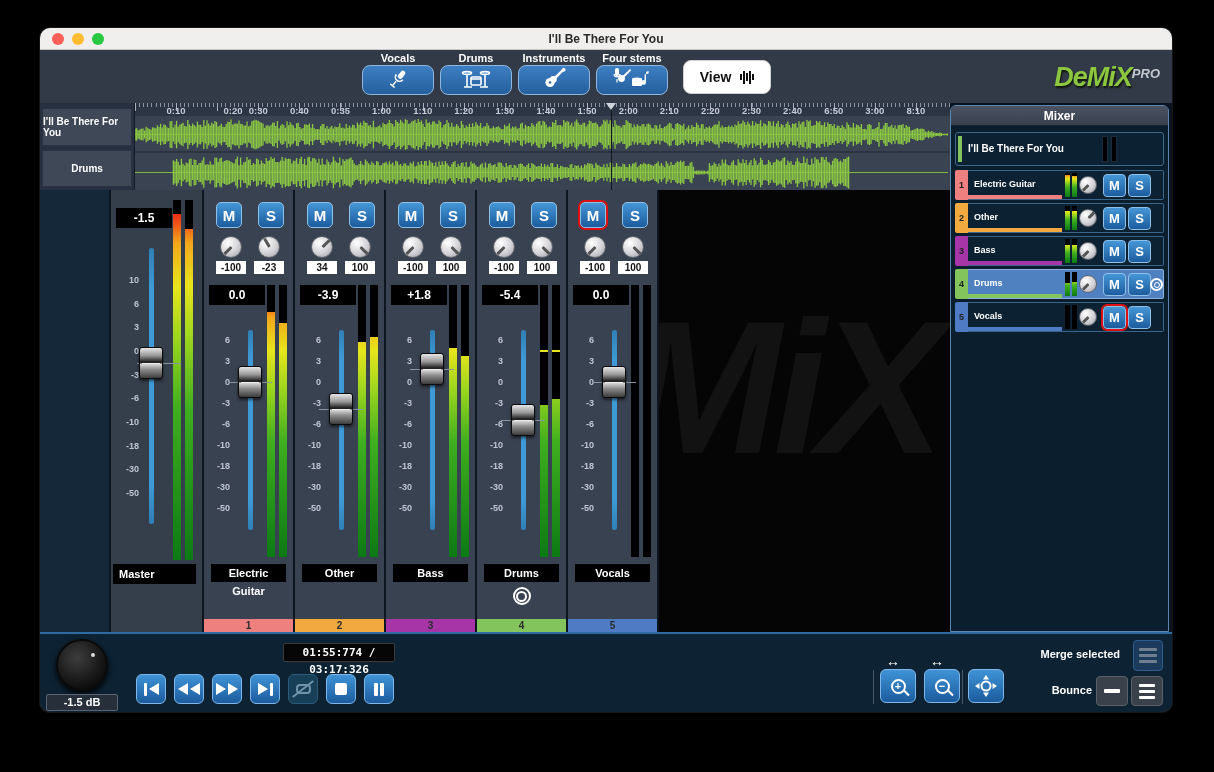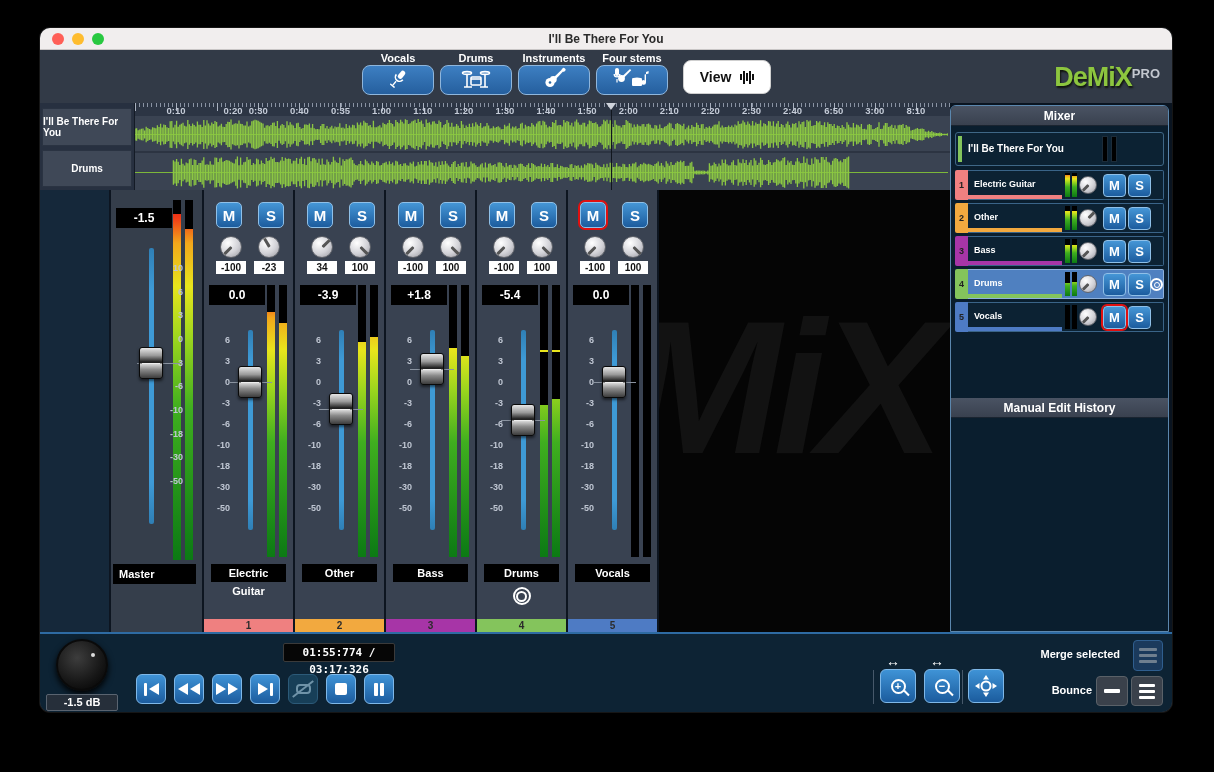--- a/index.html
+++ b/index.html
@@ -14,21 +14,21 @@
   
   .toolbar{height:53px;background:#323a47;position:relative}
   .stems{position:absolute;left:322px;top:2px;display:flex;gap:6px}
   .stem{width:72px;text-align:center}
   .stem-label{font-size:11px;font-weight:bold;color:#fff;height:13px;line-height:13px}
   .stem-btn{width:72px;height:30px;border-radius:8px;border:1px solid #8fb6dc;background:linear-gradient(#3d7fc2,#255f9e);display:flex;align-items:center;justify-content:center;cursor:pointer}
   .viewbtn{position:absolute;left:643px;top:10px;width:88px;height:34px;border-radius:8px;border:1px solid #cfcfcf;background:#fff;display:flex;align-items:center;justify-content:center;gap:9px;cursor:pointer}
   .viewbtn span.vtext{font-size:14px;font-weight:bold;color:#111}
   .vicon{display:flex;align-items:center;gap:1px}
   .vicon i{display:block;width:2px;background:#111}
-  .logo{position:absolute;right:12px;top:12px;font-weight:bold;letter-spacing:-1px}
+  .logo{position:absolute;right:12px;top:12px;font-style:italic;font-weight:bold;letter-spacing:-1px}
   .logo .lg{font-size:27px;color:#8dc63f;text-shadow:1px 2px 2px #10150c}
   .logo .lp{font-size:13px;color:#c3c7cf;vertical-align:8px;letter-spacing:0}
   
   .timeline{height:87px;background:#2f3848;display:flex;position:relative}
   .tlabels{width:95px;background:#273040;border-right:1px solid #141b26;position:relative;flex:none}
   .tlabel{position:absolute;left:2px;right:2px;background:#3f4857;border:1px solid #2a3342;color:#fff;font-size:10px;font-weight:bold;display:flex;align-items:center;justify-content:center}
   .twave{flex:1;position:relative;background:#3a4352;overflow:hidden}
   .ruler{position:absolute;top:0;left:0;right:0;height:13px;background:#2c3544}
   .ruler::before{content:"";position:absolute;top:0;left:0;right:0;height:4px;background:repeating-linear-gradient(to right,#8a93a3 0,#8a93a3 1px,transparent 1px,transparent 4.11px)}
   .ruler::after{content:"";position:absolute;top:0;left:0;right:0;height:8px;background:repeating-linear-gradient(to right,#aab2c0 0,#aab2c0 1px,transparent 1px,transparent 41.1px)}
@@ -256,21 +256,21 @@
           <div class="meterpair" style="top: 10px; bottom: 72px; right: 9px;">
             <div class="meter">
               <div class="grad"></div>
               <div class="mask" style="height: 4%;"></div>
             </div>
             <div class="meter">
               <div class="grad"></div>
               <div class="mask" style="height: 8%;"></div>
             </div>
           </div>
-          <div class="scale" style="left: 0px; width: 30px; top: 78px; height: 213px; margin-left: 44px;">
+          <div class="scale" style="left: 0px; width: 30px; top: 90px; height: 213px;">
             <span class="tick" style="top: 0%;">10</span>
             <span class="tick" style="top: 11.1111%;">6</span>
             <span class="tick" style="top: 22.2222%;">3</span>
             <span class="tick" style="top: 33.3333%;">0</span>
             <span class="tick" style="top: 44.4444%;">-3</span>
             <span class="tick" style="top: 55.5556%;">-6</span>
             <span class="tick" style="top: 66.6667%;">-10</span>
             <span class="tick" style="top: 77.7778%;">-18</span>
             <span class="tick" style="top: 88.8889%;">-30</span>
             <span class="tick" style="top: 100%;">-50</span>
@@ -600,23 +600,20 @@
                 </div>
               </div>
               <div class="pknob">
                 <div class="kptr" style="height: 8px; transform: rotate(45deg);"></div>
               </div>
               <button class="pms mactive" style="left: 135px;">M</button>
               <button class="pms" style="left: 160px;">S</button>
             </div>
           </div>
         </div>
-      <div class="phistory">
-        <div class="phead">Manual Edit History</div>
-      </div>
     </div>
 
     <div class="bbar">
       <div class="vknob">
           <span class="vdot"></span>
         </div>
       <div class="vlabel">-1.5 dB</div>
       <div class="transport">
           <button class="tbtn">
             <span class="vb"></span>

